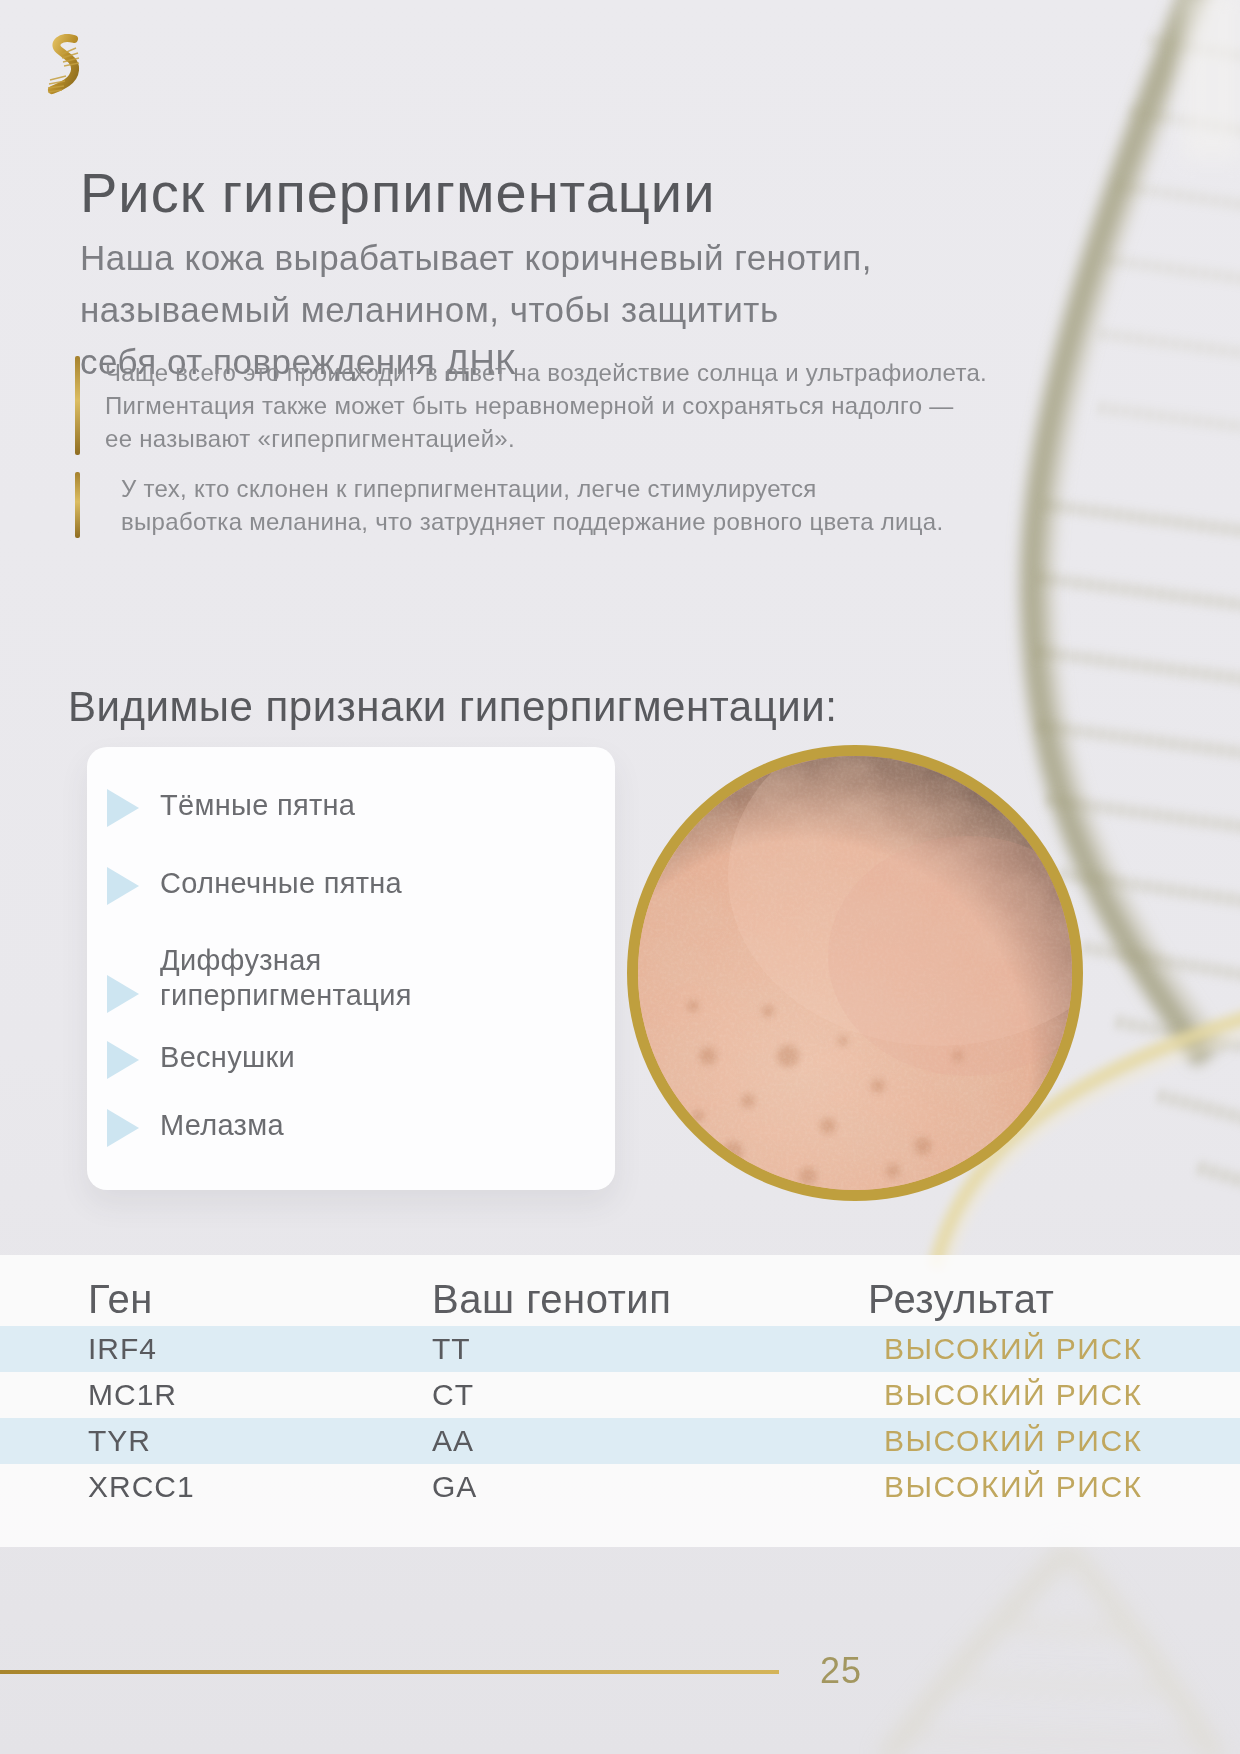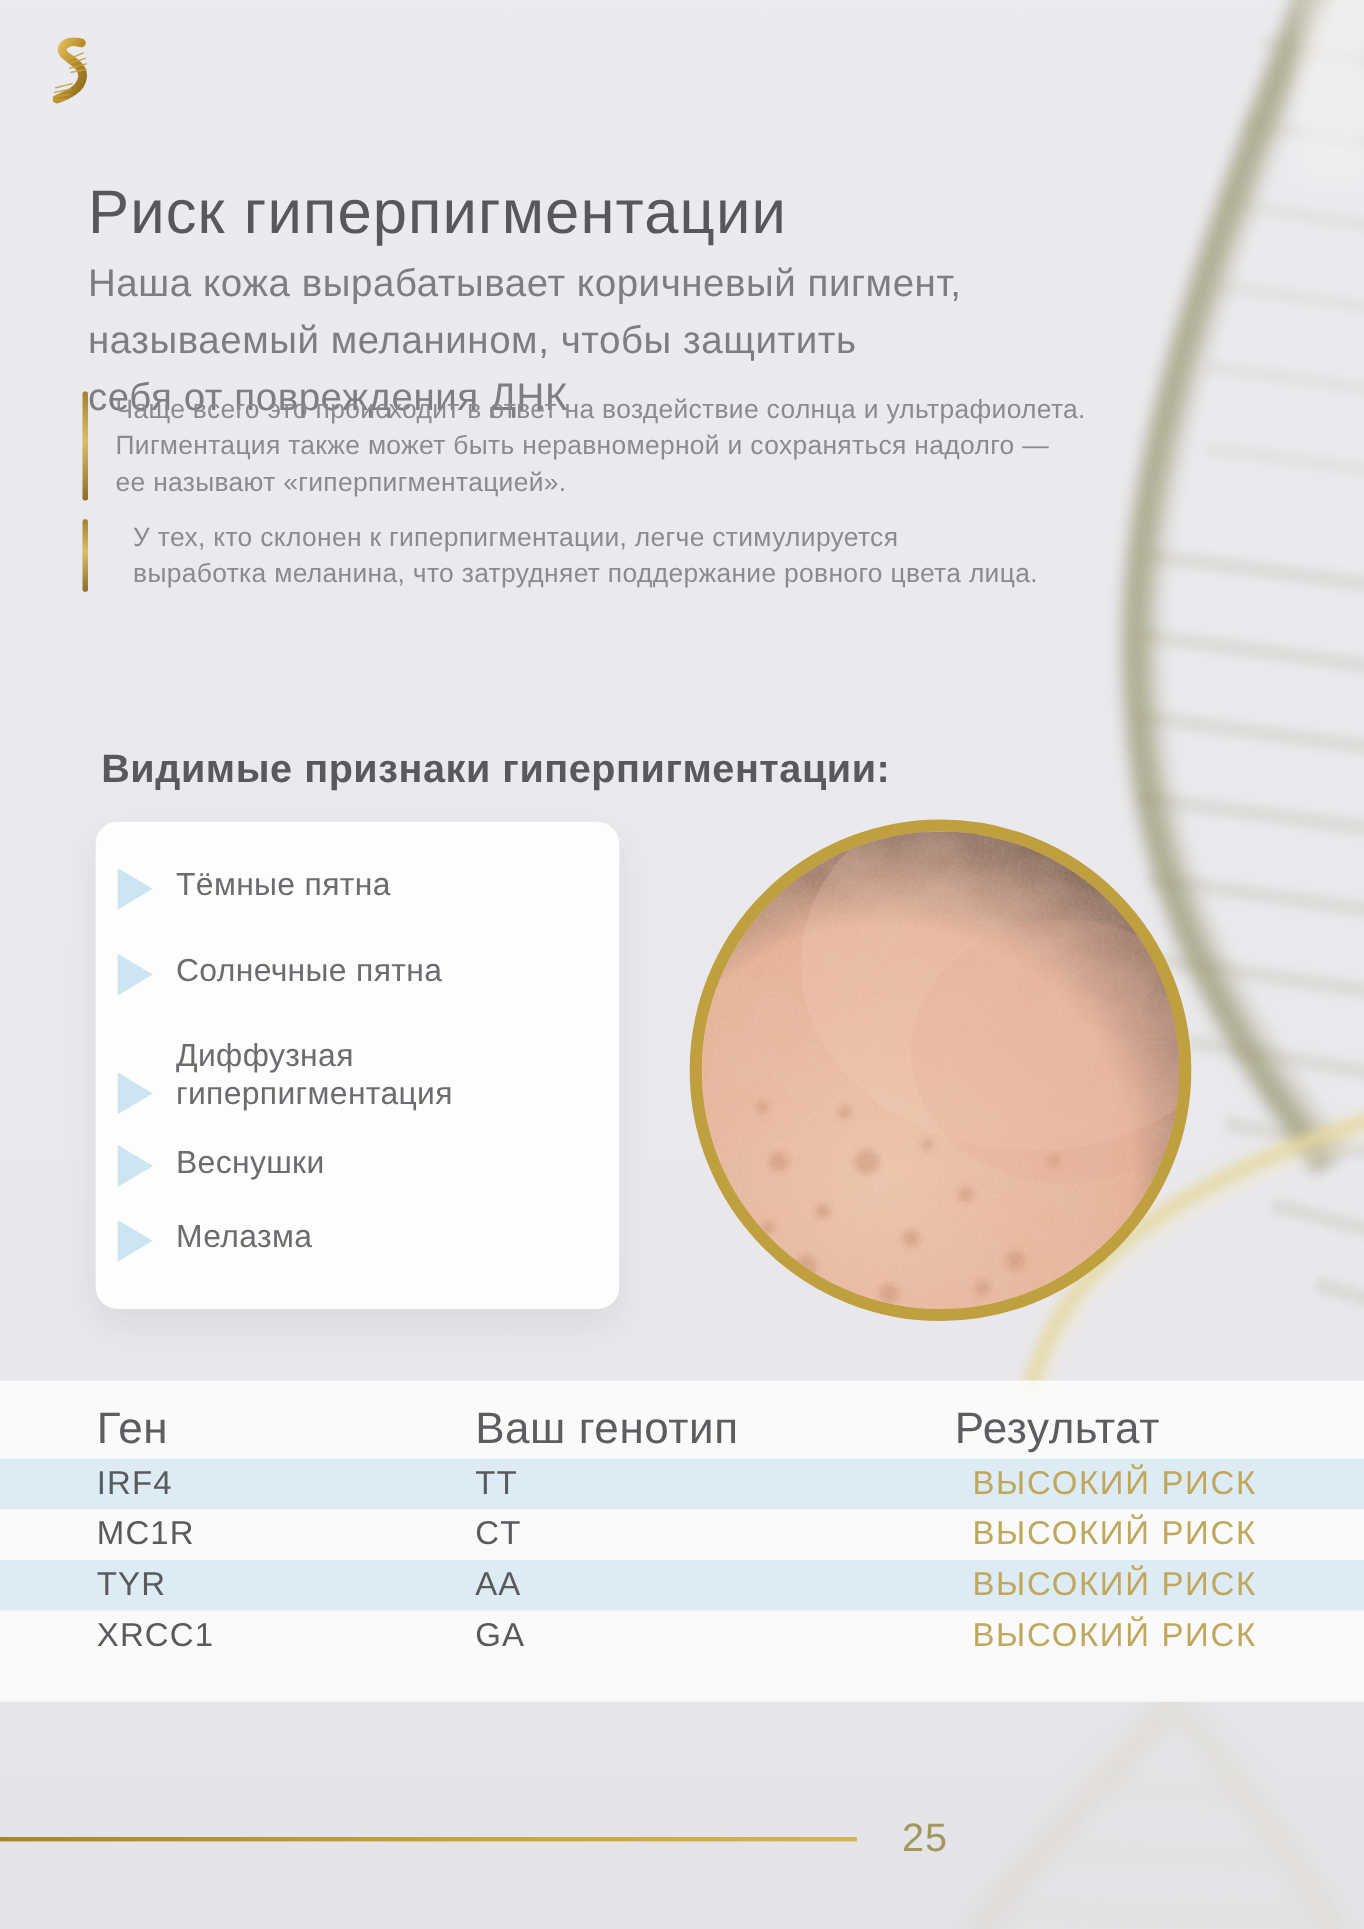--- a/index.html
+++ b/index.html
@@ -33,26 +33,26 @@
   .quote-1{top:356px;}
   .quote-2{top:472px;gap:16px;}
   .quote .bar{
     width:5px;border-radius:2px;flex:0 0 5px;
     background:linear-gradient(180deg,#a5812d 0%,#dcbd62 45%,#8f6d22 100%);
   }
   .quote .q-text{
     margin-left:25px;font-size:24px;font-weight:300;line-height:33px;color:#8a8b8f;letter-spacing:.3px;
   }
   .section-heading{
-    position:absolute;left:92px;top:648px;z-index:2;
-    font-size:36px;font-weight:700;color:#58595d;letter-spacing:.5px;
+    position:absolute;left:68px;top:648px;z-index:2;
+    font-size:42px;font-weight:400;color:#58595d;letter-spacing:.5px;
   }
   
   .signs-card{
-    position:absolute;left:87px;top:747px;width:476px;height:443px;z-index:2;
+    position:absolute;left:87px;top:747px;width:528px;height:443px;z-index:2;
     background:#fdfdfe;border-radius:20px;
     box-shadow:0 14px 30px rgba(60,60,80,.08);
   }
   .sign-item{position:absolute;left:20px;display:flex;align-items:flex-start;}
   .sign-item .tri{
     width:0;height:0;margin-top:1px;
     border-top:19px solid transparent;
     border-bottom:19px solid transparent;
     border-left:32px solid #cde5f1;
     flex:0 0 auto;
@@ -173,21 +173,21 @@
       <line x1="6" y1="46" x2="22" y2="42"></line>
         <line x1="5" y1="50" x2="21" y2="47"></line>
       <line x1="4" y1="54" x2="20" y2="52"></line>
         <line x1="4" y1="58" x2="18" y2="56"></line>
     </g>
   </svg>
 
   <h1 class="title">Риск гиперпигментации</h1>
 
   <div class="intro">
-    <div>Наша кожа вырабатывает коричневый пигмент,</div>
+    <div>Наша кожа вырабатывает коричневый генотип,</div>
     <div>называемый меланином, чтобы защитить</div>
     <div>себя от повреждения ДНК</div>
   </div>
 
   <div class="quote quote-1">
     <div class="bar"></div>
     <div class="q-text">
       <div>Чаще всего это происходит в ответ на воздействие солнца и ультрафиолета.</div>
       <div>Пигментация также может быть неравномерной и сохраняться надолго —</div>
       <div>ее называют «гиперпигментацией».</div>

